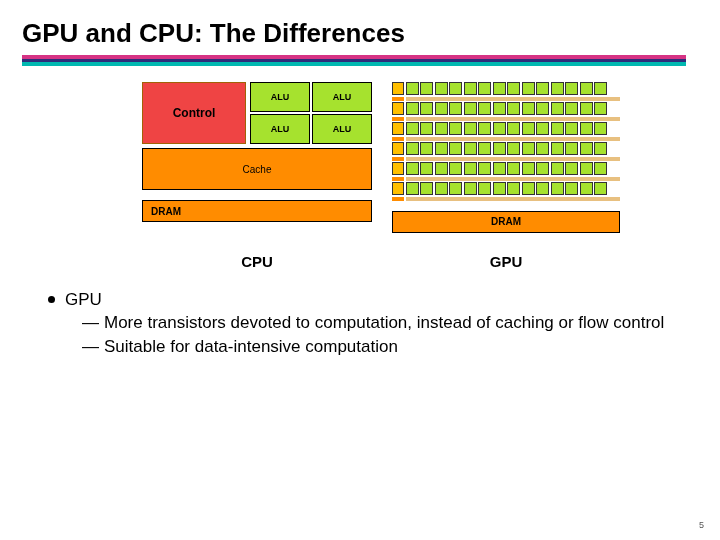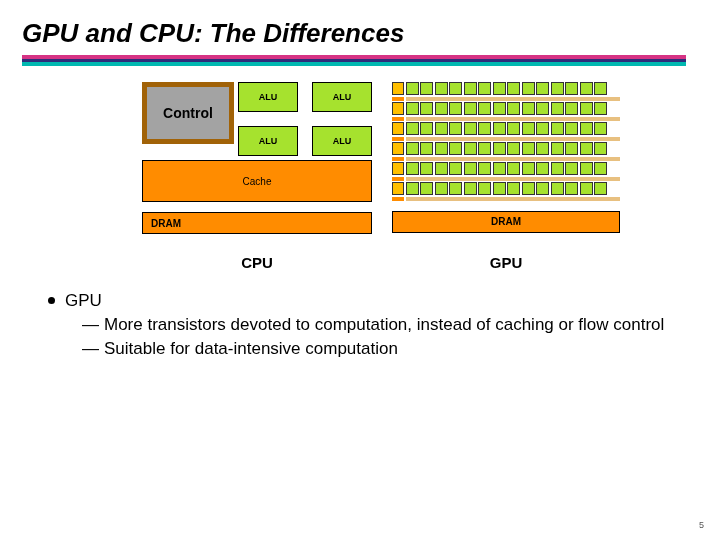--- a/index.html
+++ b/index.html
@@ -9,21 +9,20 @@
     background: #fff;
     font-family: Arial, Helvetica, sans-serif;
     position: relative;
     padding: 18px 22px;
   }
   .title {
     font-size: 26px;
     font-weight: bold;
     color: #000;
     margin-bottom: 6px;
-    font-style: italic;
   }
   .rule {
     height: 11px;
     width: 664px;
     margin-bottom: 16px;
   }
   .rule .bar { height: 3.5px; }
   .r-pink   { background: #d63384; }
   .r-dark   { background: #2d2d7a; height: 4px; }
   .r-teal   { background: #00b8b0; }
@@ -33,30 +32,30 @@
     gap: 20px;
     margin-left: 120px;
     margin-top: 12px;
   }
 
   
   .cpu-block { width: 230px; }
   .cpu-top { display: flex; }
   .control {
     width: 105px; height: 62px;
-    background: #a3a3a3;
-    border: 5px solid #a16207;
+    background: #ef4444;
+    border: 1px solid #a16207;
     display: flex; align-items: center; justify-content: center;
-    font-size: 14px; font-weight: bold;
+    font-size: 12px; font-weight: bold;
   }
   .alu-grid {
     display: grid;
     grid-template-columns: 60px 60px;
     grid-template-rows: 30px 30px;
-    gap: 14px;
+    gap: 2px;
     margin-left: 4px;
   }
   .alu {
     background: #a6e22e;
     border: 1px solid #000;
     display: flex; align-items: center; justify-content: center;
     font-size: 9px; font-weight: bold;
   }
   .cache {
     margin-top: 4px;

